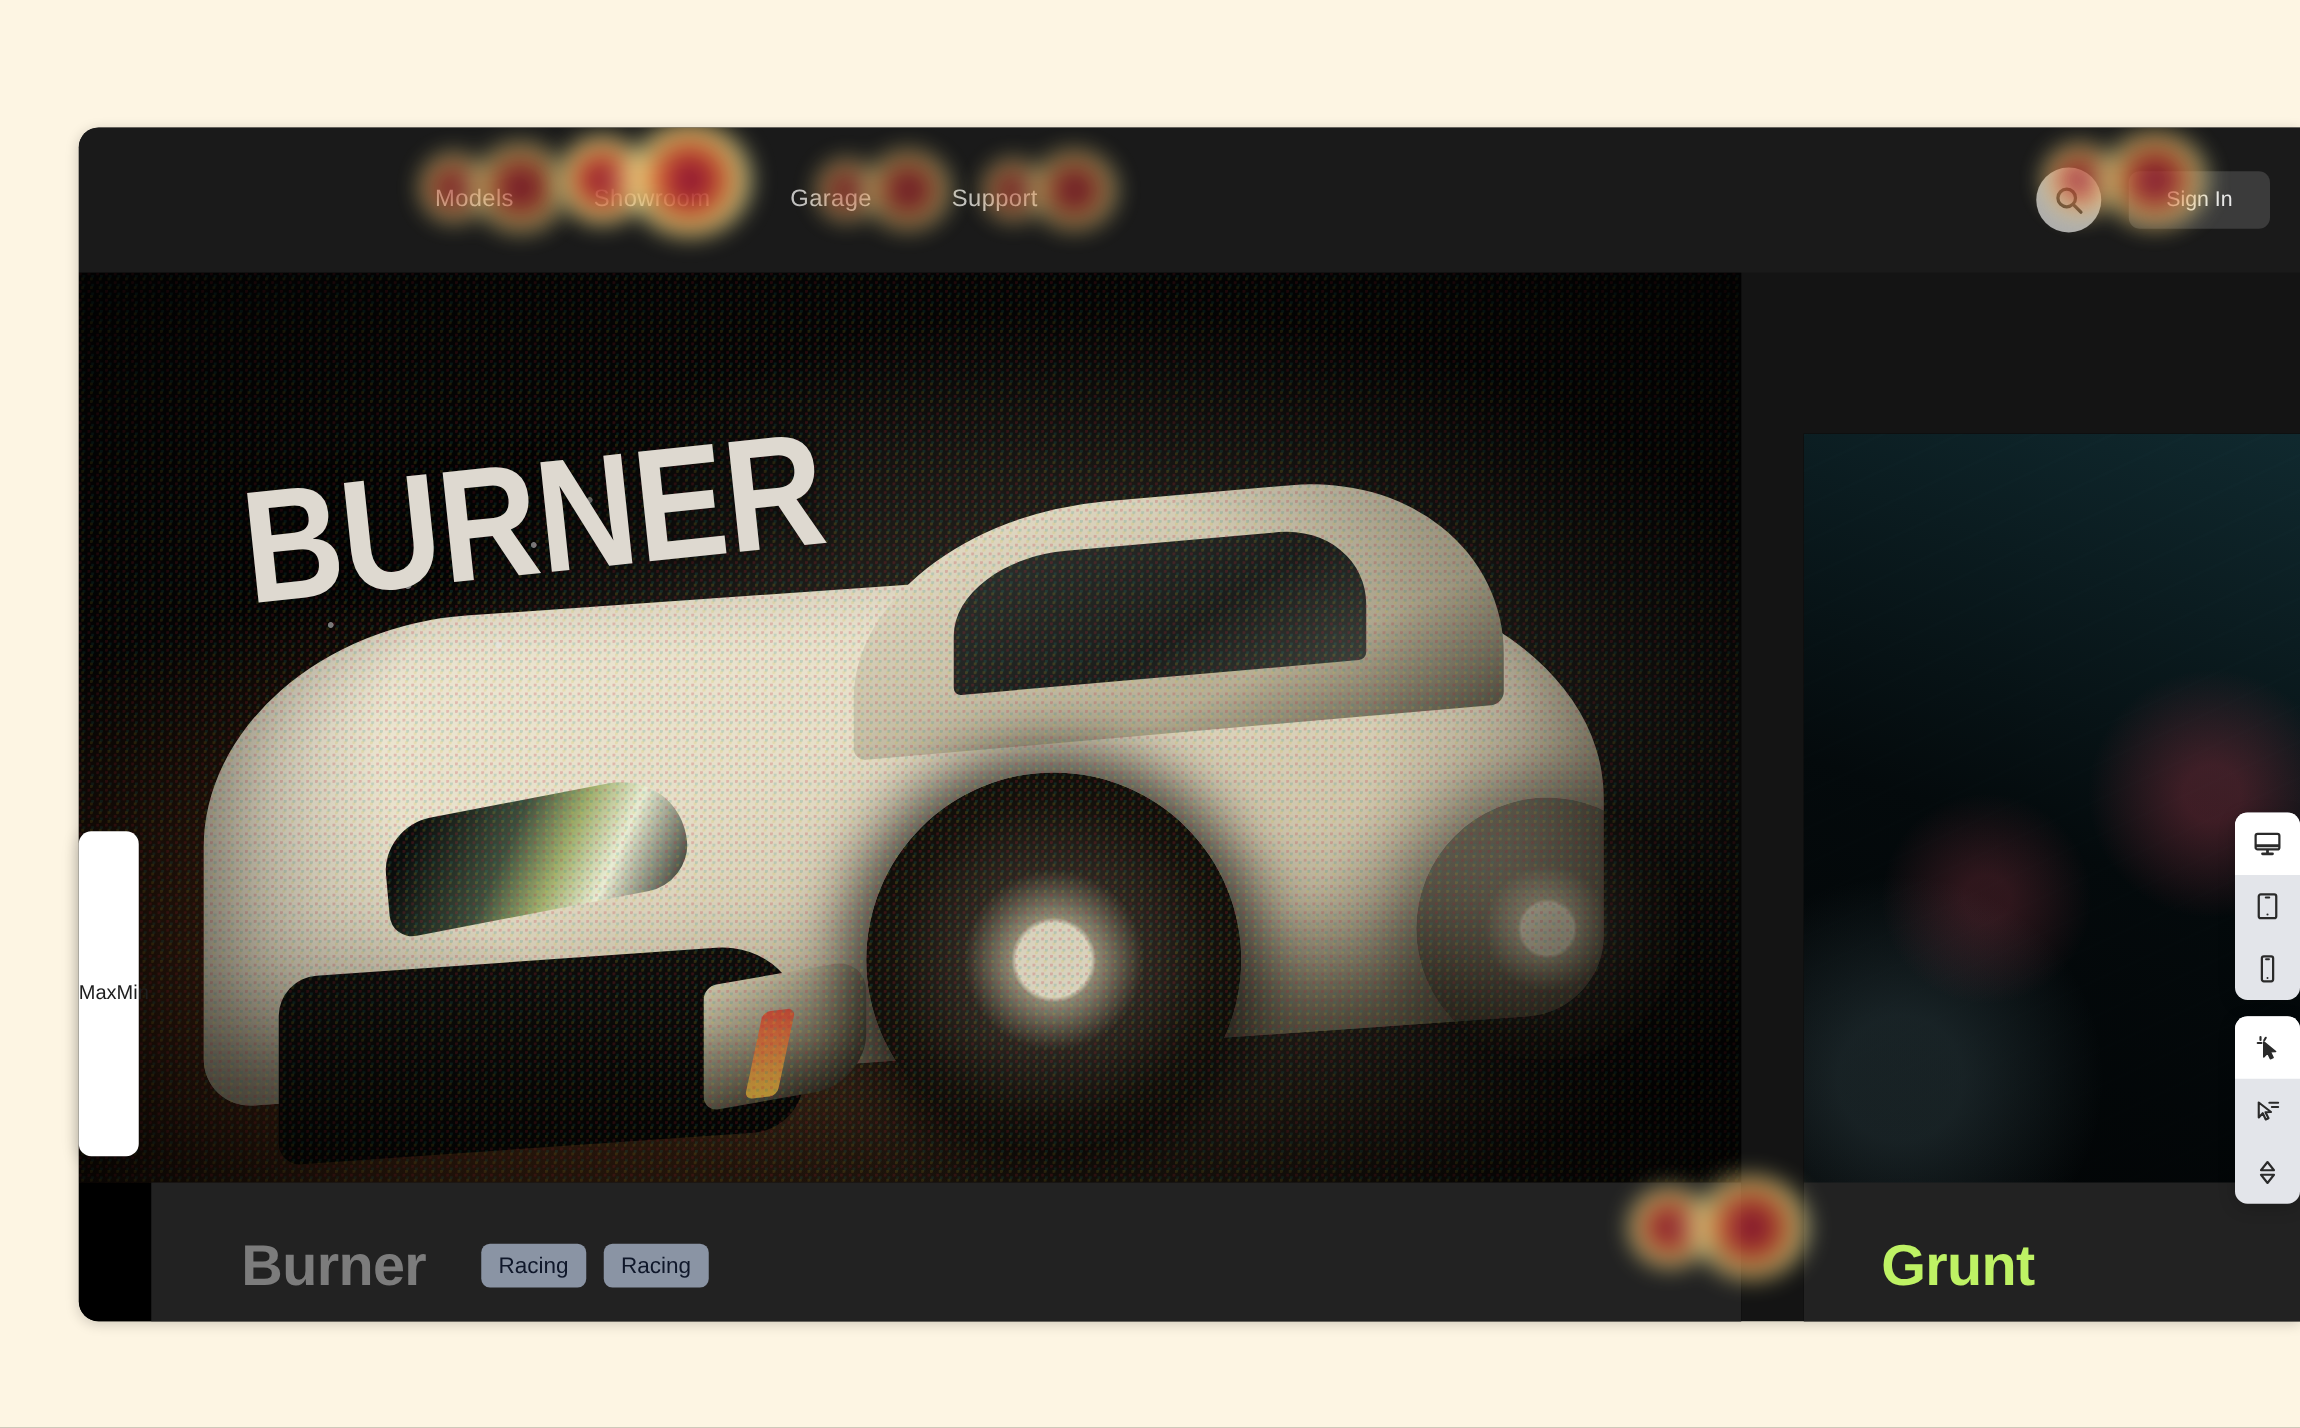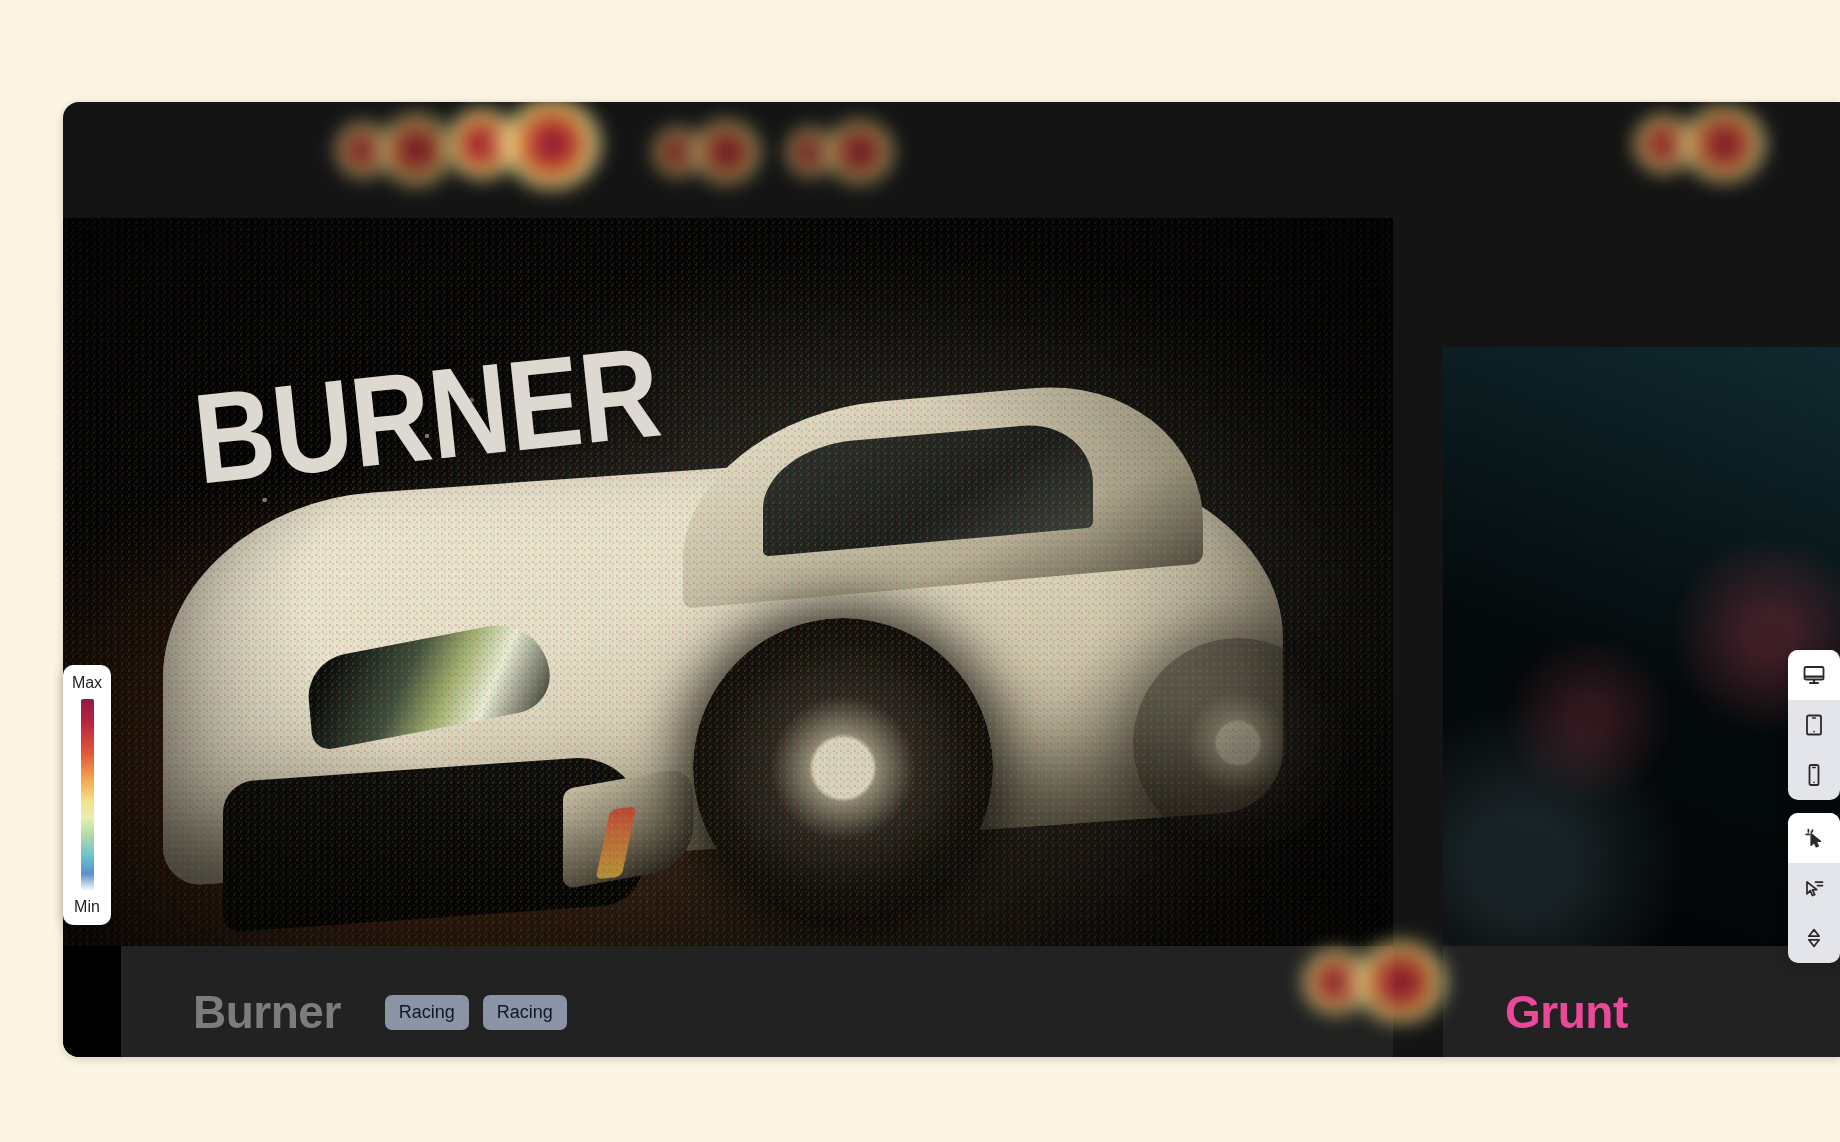--- a/index.html
+++ b/index.html
@@ -298,21 +298,21 @@
     left: 0; bottom: 0;
     width: 100%; height: 132px;
     background: #222222;
     display: flex;
     align-items: center;
     padding-left: 62px;
   }
   .grunt-title {
     font-size: 46px;
     font-weight: 700;
-    color: #ec4899;
+    color: #bef264;
     letter-spacing: -.5px;
     white-space: nowrap;
   }
 
   
   .blob {
     position: absolute;
     pointer-events: none;
     z-index: 6;
     filter: blur(9px);
@@ -344,21 +344,21 @@
   #legend {
     position: absolute;
     left: 63px;
     top: 665px;
     width: 48px;
     height: 260px;
     background: #fff;
     border-radius: 10px;
     box-shadow: 0 3px 14px rgba(0,0,0,.22);
     display: flex;
-    flex-direction: column;
+    flex-direction: row;
     align-items: center;
     justify-content: space-between;
     padding: 9px 0;
     z-index: 20;
   }
   .legend-label { font-size: 16px; color: #1e1e1e; }
   .legend-bar {
     width: 13px;
     flex: 1;
     margin: 7px 0;
@@ -405,20 +405,38 @@
   .tool-btn.active { background: #ffffff; }
   .tool-btn svg { width: 24px; height: 24px; display: block; }
 </style>
 </head>
 <body>
 
 <div id="stage">
 
   <div id="viewport">
 
+    <nav id="site-nav">
+      <div class="nav-links">
+        <span class="nav-link">Models</span>
+        <span class="nav-link">Showroom</span>
+        <span class="nav-link">Garage</span>
+        <span class="nav-link">Support</span>
+      </div>
+
+      <div class="nav-right">
+        <div class="search-btn">
+          <svg viewBox="0 0 24 24" fill="none" stroke="#1c1c1c" stroke-width="2.4" stroke-linecap="round">
+            <circle cx="10.5" cy="10.5" r="6.5"></circle>
+            <line x1="15.6" y1="15.6" x2="21" y2="21"></line>
+          </svg>
+        </div>
+        <div class="nav-cta">Sign In</div>
+      </div>
+    </nav>
 
     <section id="card-burner">
       <div class="hero-img">
         <div class="car">
           <div class="car-body"></div>
           <div class="car-roof"></div>
           <div class="car-window"></div>
           <div class="headlight"></div>
           <div class="grille"></div>
           <div class="vent"></div>

